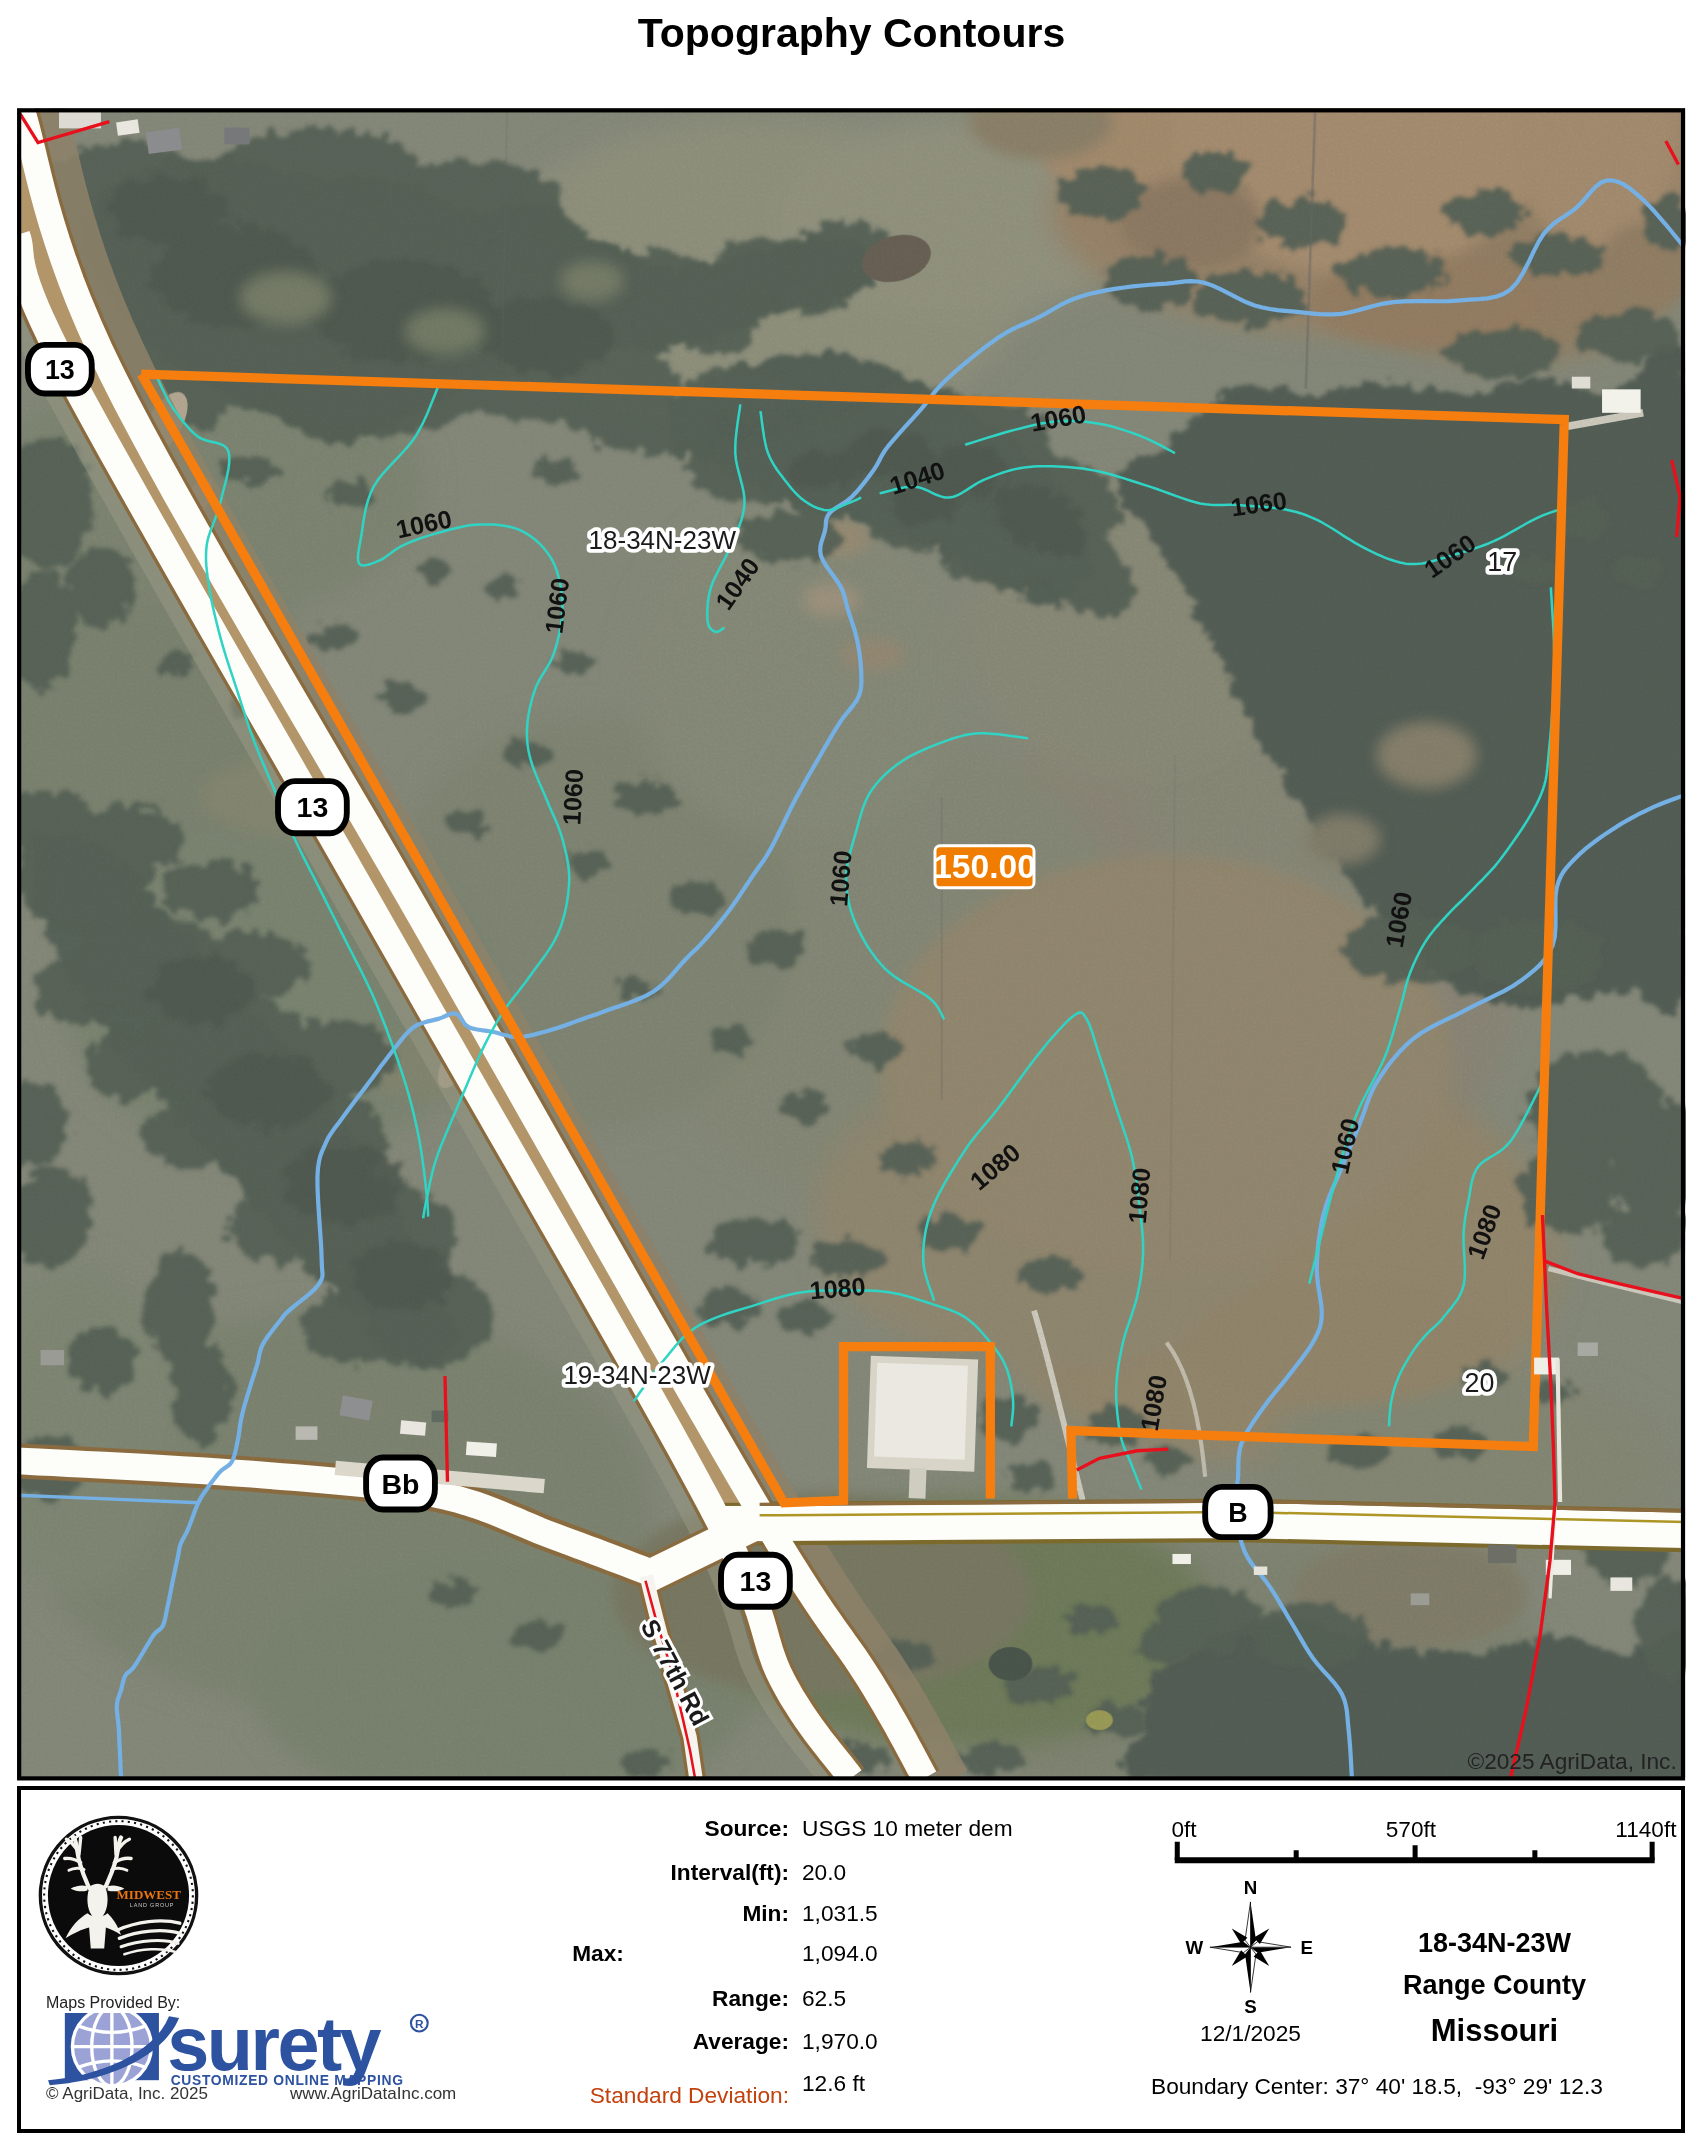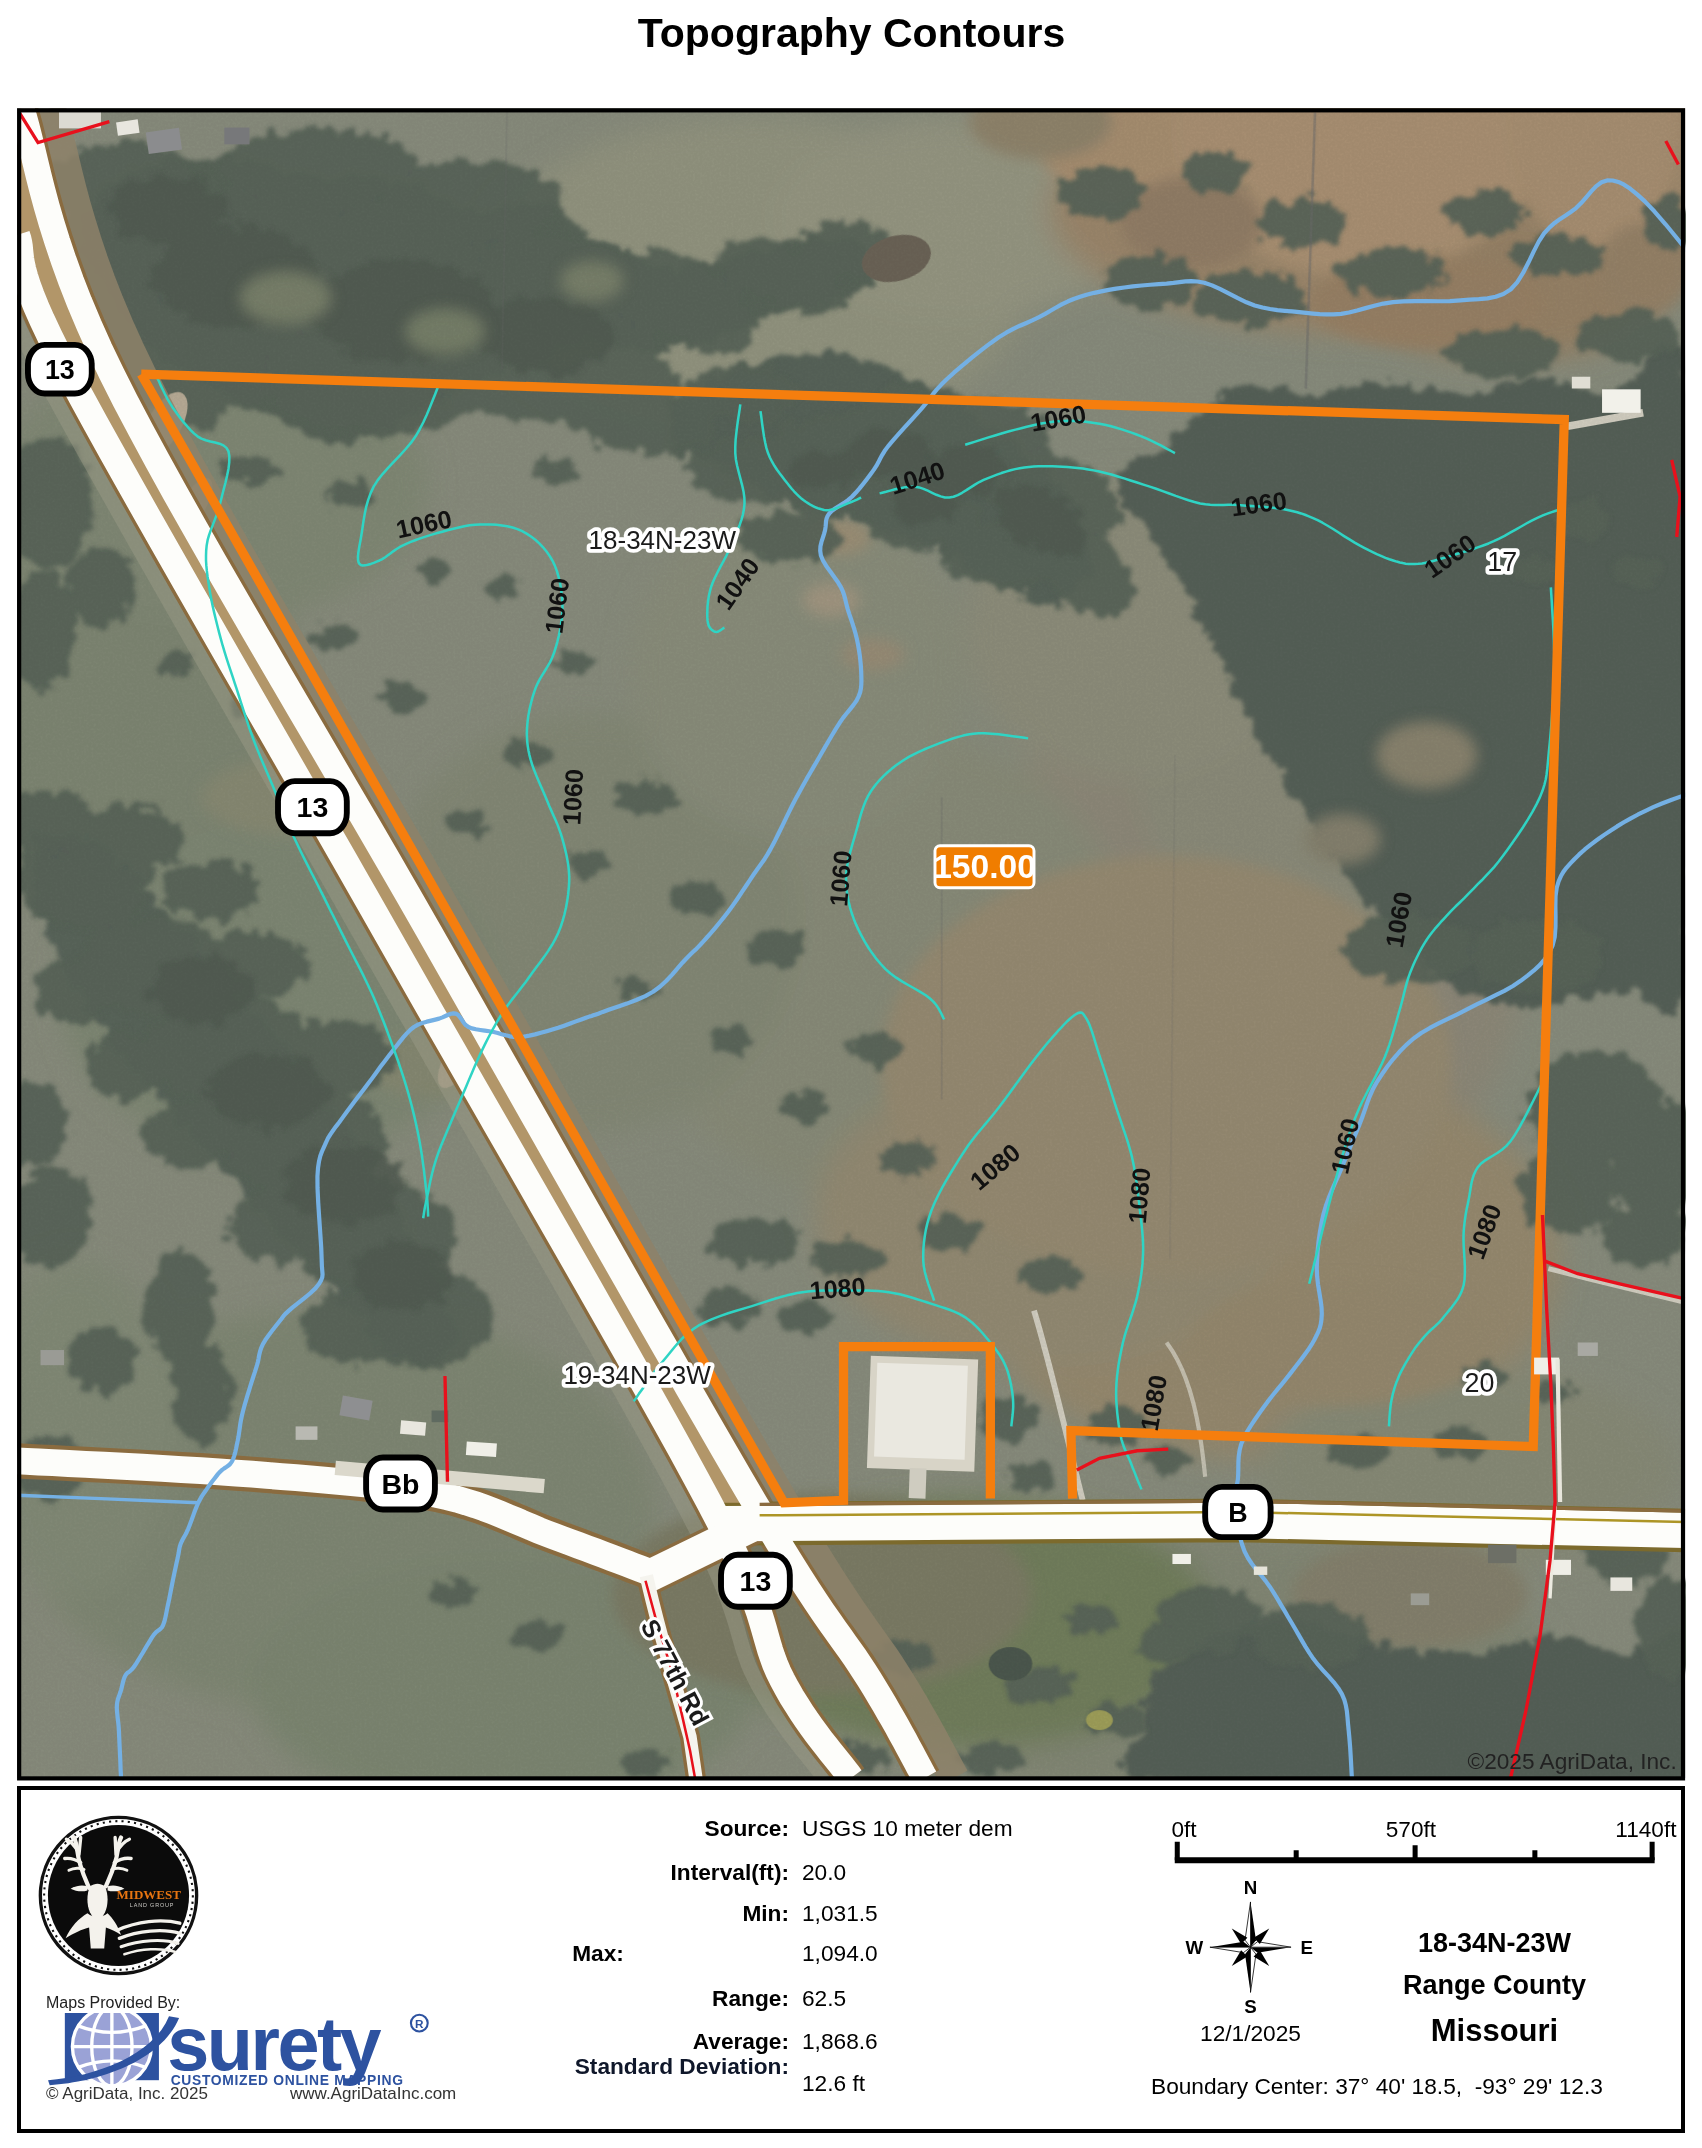--- a/index.html
+++ b/index.html
@@ -492,22 +492,22 @@
 <div class="abs" style="left:781px;top:25px;font-size:22.7px;color:#000;">USGS 10 meter dem</div>
 <div class="abs" style="left:386px;top:69px;width:382px;text-align:right;font-size:22.7px;font-weight:bold;color:#000;">Interval(ft):</div>
 <div class="abs" style="left:781px;top:69px;font-size:22.7px;color:#000;">20.0</div>
 <div class="abs" style="left:386px;top:110px;width:382px;text-align:right;font-size:22.7px;font-weight:bold;color:#000;">Min:</div>
 <div class="abs" style="left:781px;top:110px;font-size:22.7px;color:#000;">1,031.5</div>
 <div class="abs" style="left:386px;top:150px;width:382px;text-align:center;font-size:22.7px;font-weight:bold;color:#000;">Max:</div>
 <div class="abs" style="left:781px;top:150px;font-size:22.7px;color:#000;">1,094.0</div>
 <div class="abs" style="left:386px;top:195px;width:382px;text-align:right;font-size:22.7px;font-weight:bold;color:#000;">Range:</div>
 <div class="abs" style="left:781px;top:195px;font-size:22.7px;color:#000;">62.5</div>
 <div class="abs" style="left:386px;top:238px;width:382px;text-align:right;font-size:22.7px;font-weight:bold;color:#000;">Average:</div>
-<div class="abs" style="left:781px;top:238px;font-size:22.7px;color:#000;">1,868.6</div>
-<div class="abs" style="left:386px;top:263px;width:382px;text-align:right;font-size:22.7px;font-weight:bold;color:#0f172a;">Standard Deviation:</div>
+<div class="abs" style="left:781px;top:238px;font-size:22.7px;color:#000;">1,970.0</div>
+<div class="abs" style="left:386px;top:292px;width:382px;text-align:right;font-size:22.7px;font-weight:normal;color:#c2410c;">Standard Deviation:</div>
 <div class="abs" style="left:781px;top:280px;font-size:22.7px;color:#000;">12.6 ft</div>
 
 <div class="abs" style="left:1145px;top:25px;width:520px;height:67px;">
 <svg width="520" height="67" viewBox="0 0 620 80">
 <text x="6" y="26" font-size="27" fill="#000" font-family="Liberation Sans,sans-serif">0ft</text>
 <text x="262" y="26" font-size="27" fill="#000" font-family="Liberation Sans,sans-serif">570ft</text>
 <text x="536" y="26" font-size="27" fill="#000" font-family="Liberation Sans,sans-serif">1140ft</text>
 <path d="M 10,54 L 583,54" stroke="#000" stroke-width="7"></path>
 <path d="M 13,54 L 13,32 M 155,54 L 155,42 M 297,54 L 297,36 M 440,54 L 440,42 M 580,54 L 580,32" stroke="#000" stroke-width="6"></path>
 </svg></div>

